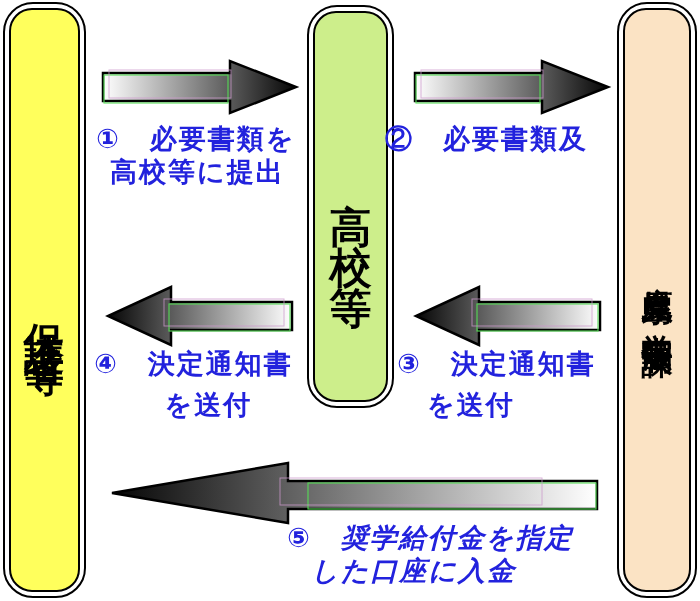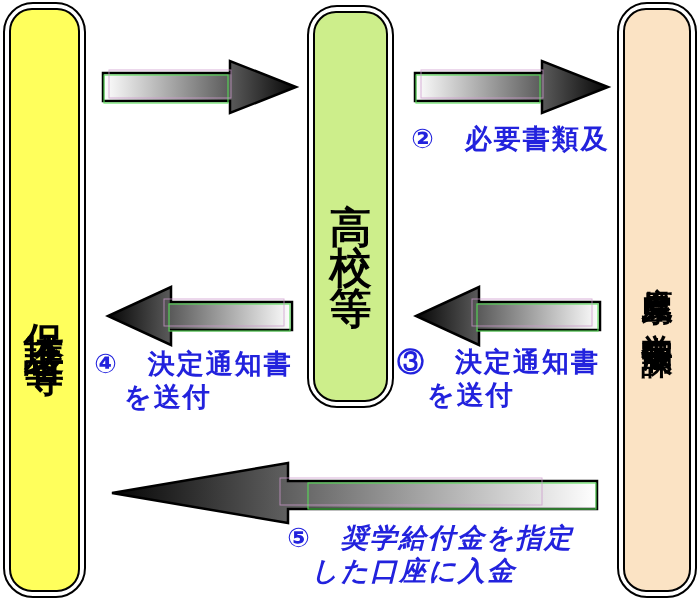--- a/index.html
+++ b/index.html
@@ -32,27 +32,27 @@
   #box-prefecture .vlabel{font-size:31px;letter-spacing:3px;padding-top:3px;margin-top:-16px;}
 
   .arrow{position:absolute;overflow:visible;}
 
   .caption{
     position:absolute;color:#2222dd;font-weight:bold;
     font-size:27px;line-height:33px;letter-spacing:2px;white-space:nowrap;
   }
   .caption .ln{display:block;}
   #cap-1{left:96px;top:123px;}
-  #cap-2{left:411px;top:123px;}
-  #cap-3{left:397px;top:348px;font-family:Liberation Mono, monospace;}
-  #cap-4{left:94px;top:348px;}
+  #cap-2{left:385px;top:123px;font-family:Liberation Serif, serif;}
+  #cap-3{left:397px;top:348px;}
+  #cap-4{left:94px;top:348px;text-align:center;}
   #cap-5{left:287px;top:522px;font-style:italic;}
   .ind-sm{padding-left:14px;}
   .ind-md{padding-left:24px;}
-  .ind-lg{padding-left:30px;}
+  .ind-lg{padding-left:30px;margin-top:8px;}
 </style>
 </head>
 <body>
 
 <div class="canvas">
 
   <div class="vbox" id="box-guardians">
     <div class="vbox-inner">
       <span class="vlabel">保護者等</span>
     </div>
@@ -123,20 +123,24 @@
       <linearGradient id="g5" x1="0" y1="0" x2="1" y2="0">
         <stop offset="0" stop-color="#050505"></stop>
           <stop offset="1" stop-color="#ffffff"></stop>
       </linearGradient>
     </defs>
     <polygon points="489,23 180,23 180,5 4,35 180,65 180,51 489,51" fill="url(#g5)" stroke="#000" stroke-width="2.5"></polygon>
     <rect x="200" y="25" width="288" height="26" fill="none" stroke="#55dd55" stroke-width="1.2" opacity="0.9"></rect>
     <rect x="172" y="20" width="262" height="27" fill="none" stroke="#cc99cc" stroke-width="1" opacity="0.75"></rect>
   </svg>
 
+  <div class="caption" id="cap-1">
+    <span class="ln">①　必要書類を</span>
+    <span class="ln ind-sm">高校等に提出</span>
+  </div>
 
   <div class="caption" id="cap-2">
     <span class="ln">②　必要書類及</span>
   </div>
 
   <div class="caption" id="cap-3">
     <span class="ln">③　決定通知書</span>
     <span class="ln ind-lg">を送付</span>
   </div>
 

